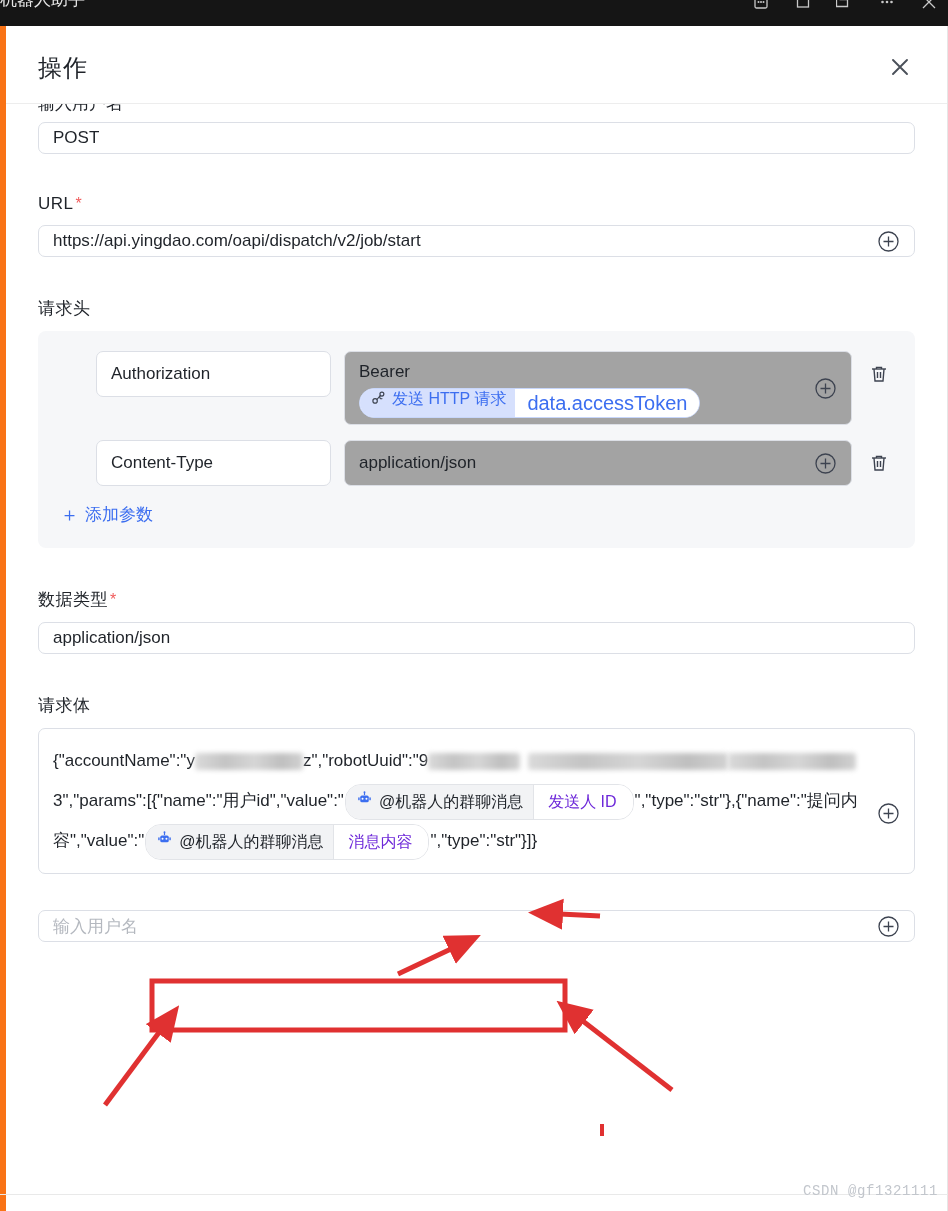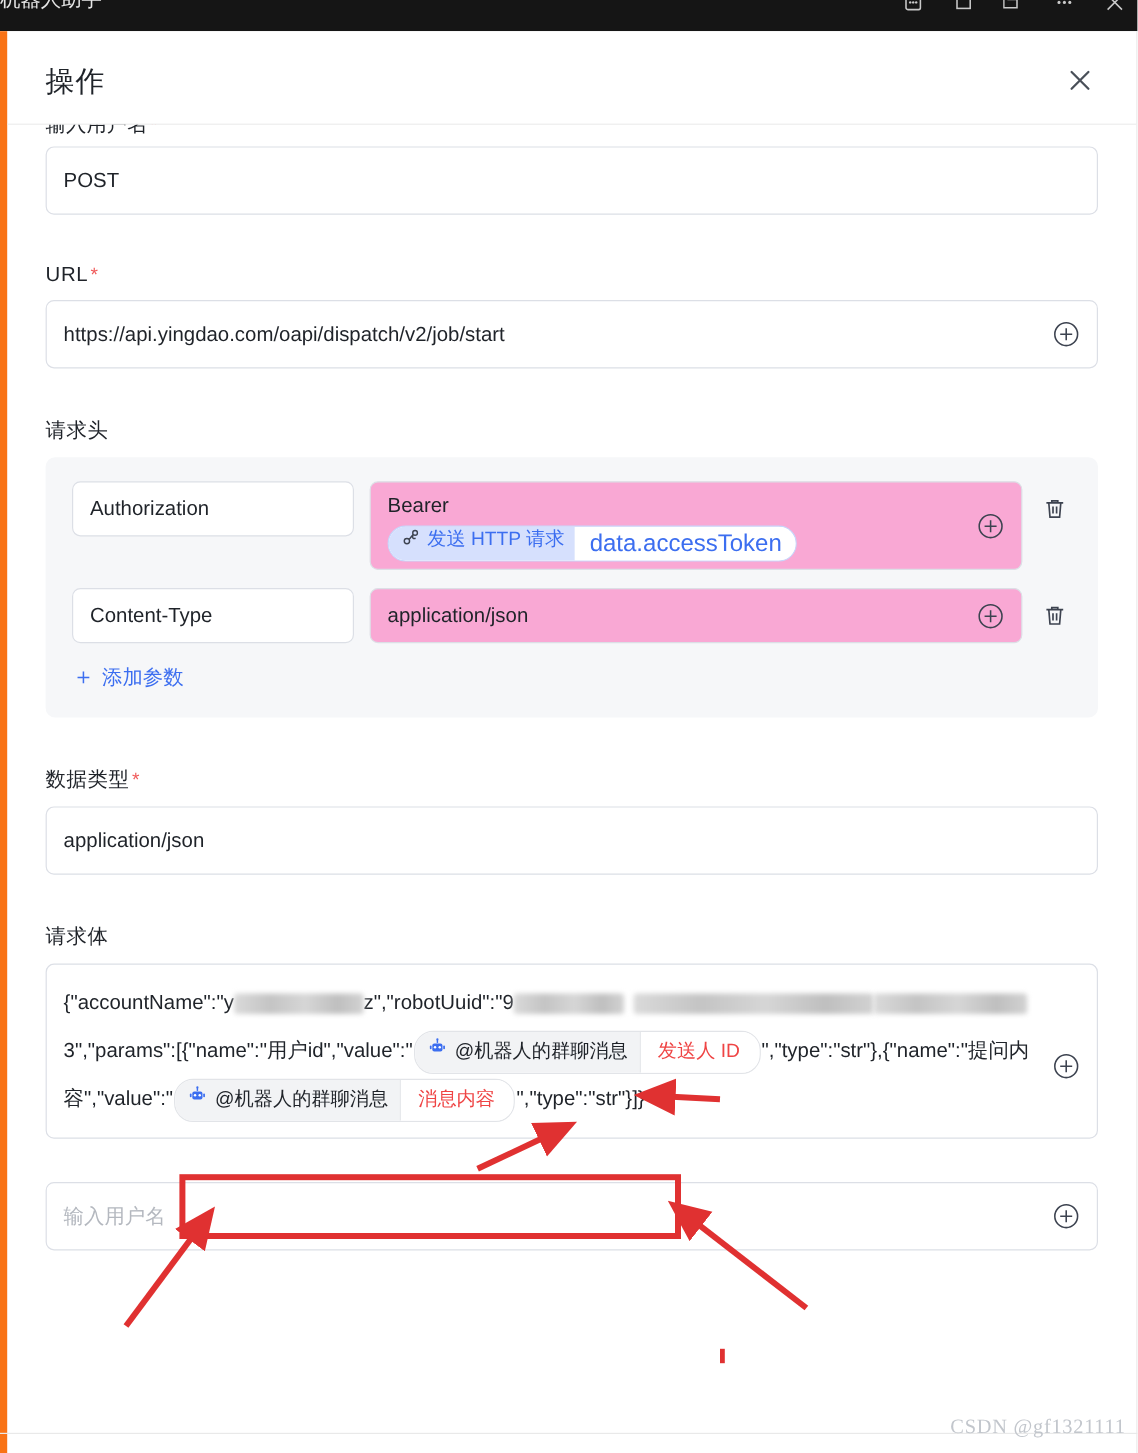--- a/index.html
+++ b/index.html
@@ -108,21 +108,21 @@
     left: 32px;
     top: -12px;
     font-size: 17px;
     color: #1f2329;
     white-space: nowrap;
   }
 
   .input-box {
     position: relative;
     width: 100%;
-    height: 57px;
+    height: 32px;
     border: 1px solid #dcdfe6;
     border-radius: 7px;
     background: #fff;
     display: flex;
     align-items: center;
     padding: 0 14px;
     font-size: 17px;
     color: #1f2329;
   }
   .input-box .ph { color: #b4b8bf; }
@@ -156,28 +156,29 @@
     width: 235px;
     flex: 0 0 235px;
     height: 46px;
     border: 1px solid #dcdfe6;
     border-radius: 7px;
     background: #fff;
     display: flex; align-items: center;
     padding: 0 14px;
     font-size: 17px;
     color: #1f2329;
+    margin-left: 36px;
   }
   .hdr-val {
     flex: 1;
     position: relative;
     min-height: 46px;
     border: 1px solid #dcdfe6;
     border-radius: 7px;
-    background: #f9a8d4;
+    background: #a3a3a3;
     padding: 6px 48px 6px 14px;
     font-size: 17px;
     color: #1f2329;
     display: flex;
     flex-direction: column;
     justify-content: center;
   }
   .hdr-val.single { height: 46px; padding: 0 48px 0 14px; }
   .hdr-del {
     flex: 0 0 28px;
@@ -261,21 +262,21 @@
     display: flex; align-items: center; gap: 6px;
     background: #f2f3f5;
     color: #1f2329;
     padding: 0 10px;
     font-size: 16px;
     white-space: nowrap;
   }
   .chip-grey .chip-right {
     display: flex; align-items: center;
     background: #fff;
-    color: #ef4444;
+    color: #6d28d9;
     padding: 0 16px 0 14px;
     font-size: 16px;
     white-space: nowrap;
     border-left: 1px solid #e2e4e8;
   }
 
   .redact {
     display: inline-block;
     vertical-align: middle;
     border-radius: 3px;
@@ -289,24 +290,24 @@
     left: 0; top: 0;
     width: 948px; height: 1211px;
     pointer-events: none;
     z-index: 50;
   }
 
   .watermark {
     position: absolute;
     right: 10px;
     bottom: 12px;
-    font-size: 17px;
+    font-size: 14px;
     color: #c2c6cc;
     letter-spacing: .6px;
-    font-family: Liberation Serif, serif;
+    font-family: Liberation Mono, monospace;
   }
   .bottom-rule {
     position: absolute;
     left: 0; bottom: 16px;
     width: 948px;
     height: 1px;
     background: #e9e9e9;
   }
   .tiny-red-mark {
     position: absolute;

